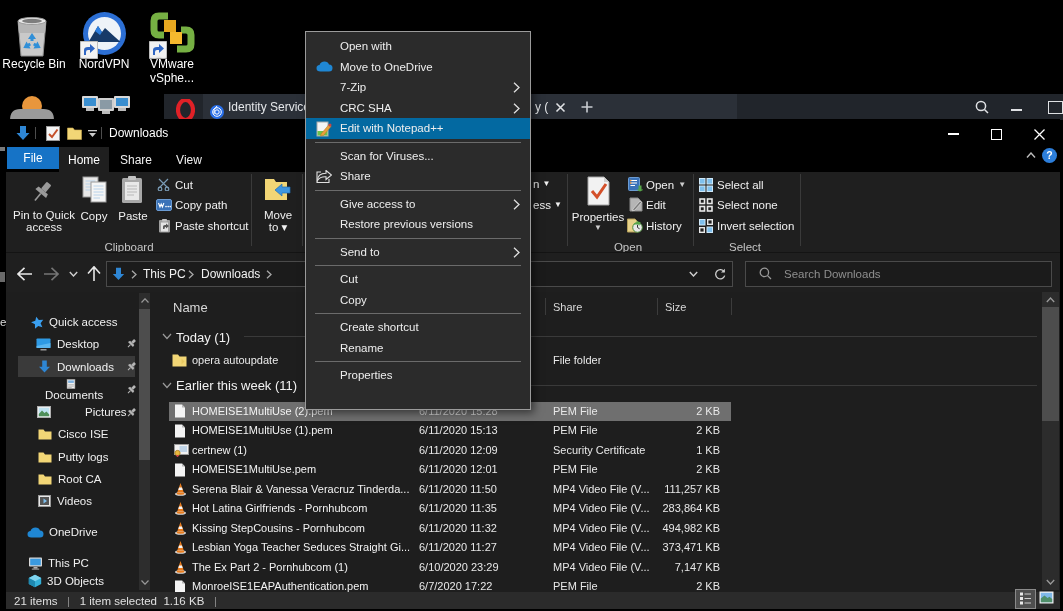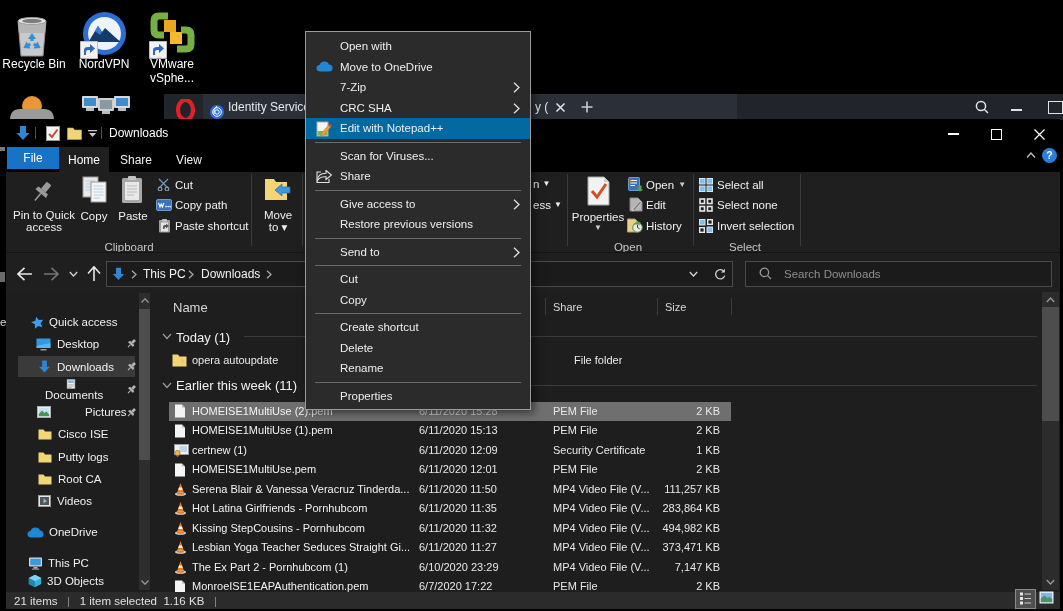--- a/index.html
+++ b/index.html
@@ -507,21 +507,21 @@
       </svg>
 <div class="fx" style="left:176px;top:327px;height:20px;font-size:13px;color:#f2f2f2;">Today (1)</div>
 <div class="ab" style="left:244px;top:336px;width:793px;height:1px;background:#3a3a3a;"></div>
 
 <svg class="ab" style="left:172px;top:353px" width="15" height="14" viewBox="0 0 15 14">
         <path d="M0.5 1.5 L6 1.5 L7.5 3.5 L10 3.5 L10 0.8 L14.5 5.2 L10 9.5 L10 6.5 L7 6.5 L7 5 L2 5 Z" fill="none"></path>
         <path d="M0.5 1.5 L6 1.5 L7.5 3.5 L14.5 3.5 L14.5 13.5 L0.5 13.5 Z" fill="#f2d676"></path>
         <path d="M9.5 5.5 L12.5 8.5 L9.5 11.5 Z" fill="#e8c860"></path>
       </svg>
 <div class="cell" style="left:192px;top:351px;height:19.5px;line-height:19.5px;">opera autoupdate</div>
-<div class="cell" style="left:574px;top:351px;height:19.5px;line-height:19.5px;">File folder</div>
+<div class="cell" style="left:553px;top:351px;height:19.5px;line-height:19.5px;">File folder</div>
 
 <svg class="ab" style="left:162px;top:382px" width="10" height="7" viewBox="0 0 10 7">
         <path d="M1 1 L5 5.5 L9 1" stroke="#9a9a9a" stroke-width="1.2" fill="none"></path>
       </svg>
 <div class="fx" style="left:176px;top:375.5px;height:20px;font-size:13px;color:#f2f2f2;">Earlier this week (11)</div>
 <div class="ab" style="left:310px;top:385px;width:727px;height:1px;background:#3a3a3a;"></div>
 
 <div class="ab" style="left:168.5px;top:401.5px;width:562.5px;height:19.5px;background:#6f6f6f;"></div>
 <svg class="ric" style="top:404px" width="12" height="14" viewBox="0 0 12 14">
         <path d="M1 0.5 L8 0.5 L11 3.5 L11 13.5 L1 13.5 Z" fill="#f4f4f4"></path>
@@ -697,19 +697,18 @@
   <div class="msep"></div>
   <div class="mi">Send to
     <svg class="arr" style="top:5px" width="7" height="11" viewBox="0 0 7 11">
             <path d="M1 0.8 L6 5.5 L1 10.2" stroke="#e0e0e0" stroke-width="1.3" fill="none"></path>
           </svg></div>
   <div class="msep"></div>
   <div class="mi">Cut</div>
   <div class="mi">Copy</div>
   <div class="msep"></div>
   <div class="mi">Create shortcut</div>
-  <div class="mi">Delete</div>
   <div class="mi">Rename</div>
   <div class="msep"></div>
   <div class="mi">Properties</div>
 </div>
 
 </rect></div>
 
 </body></html>

